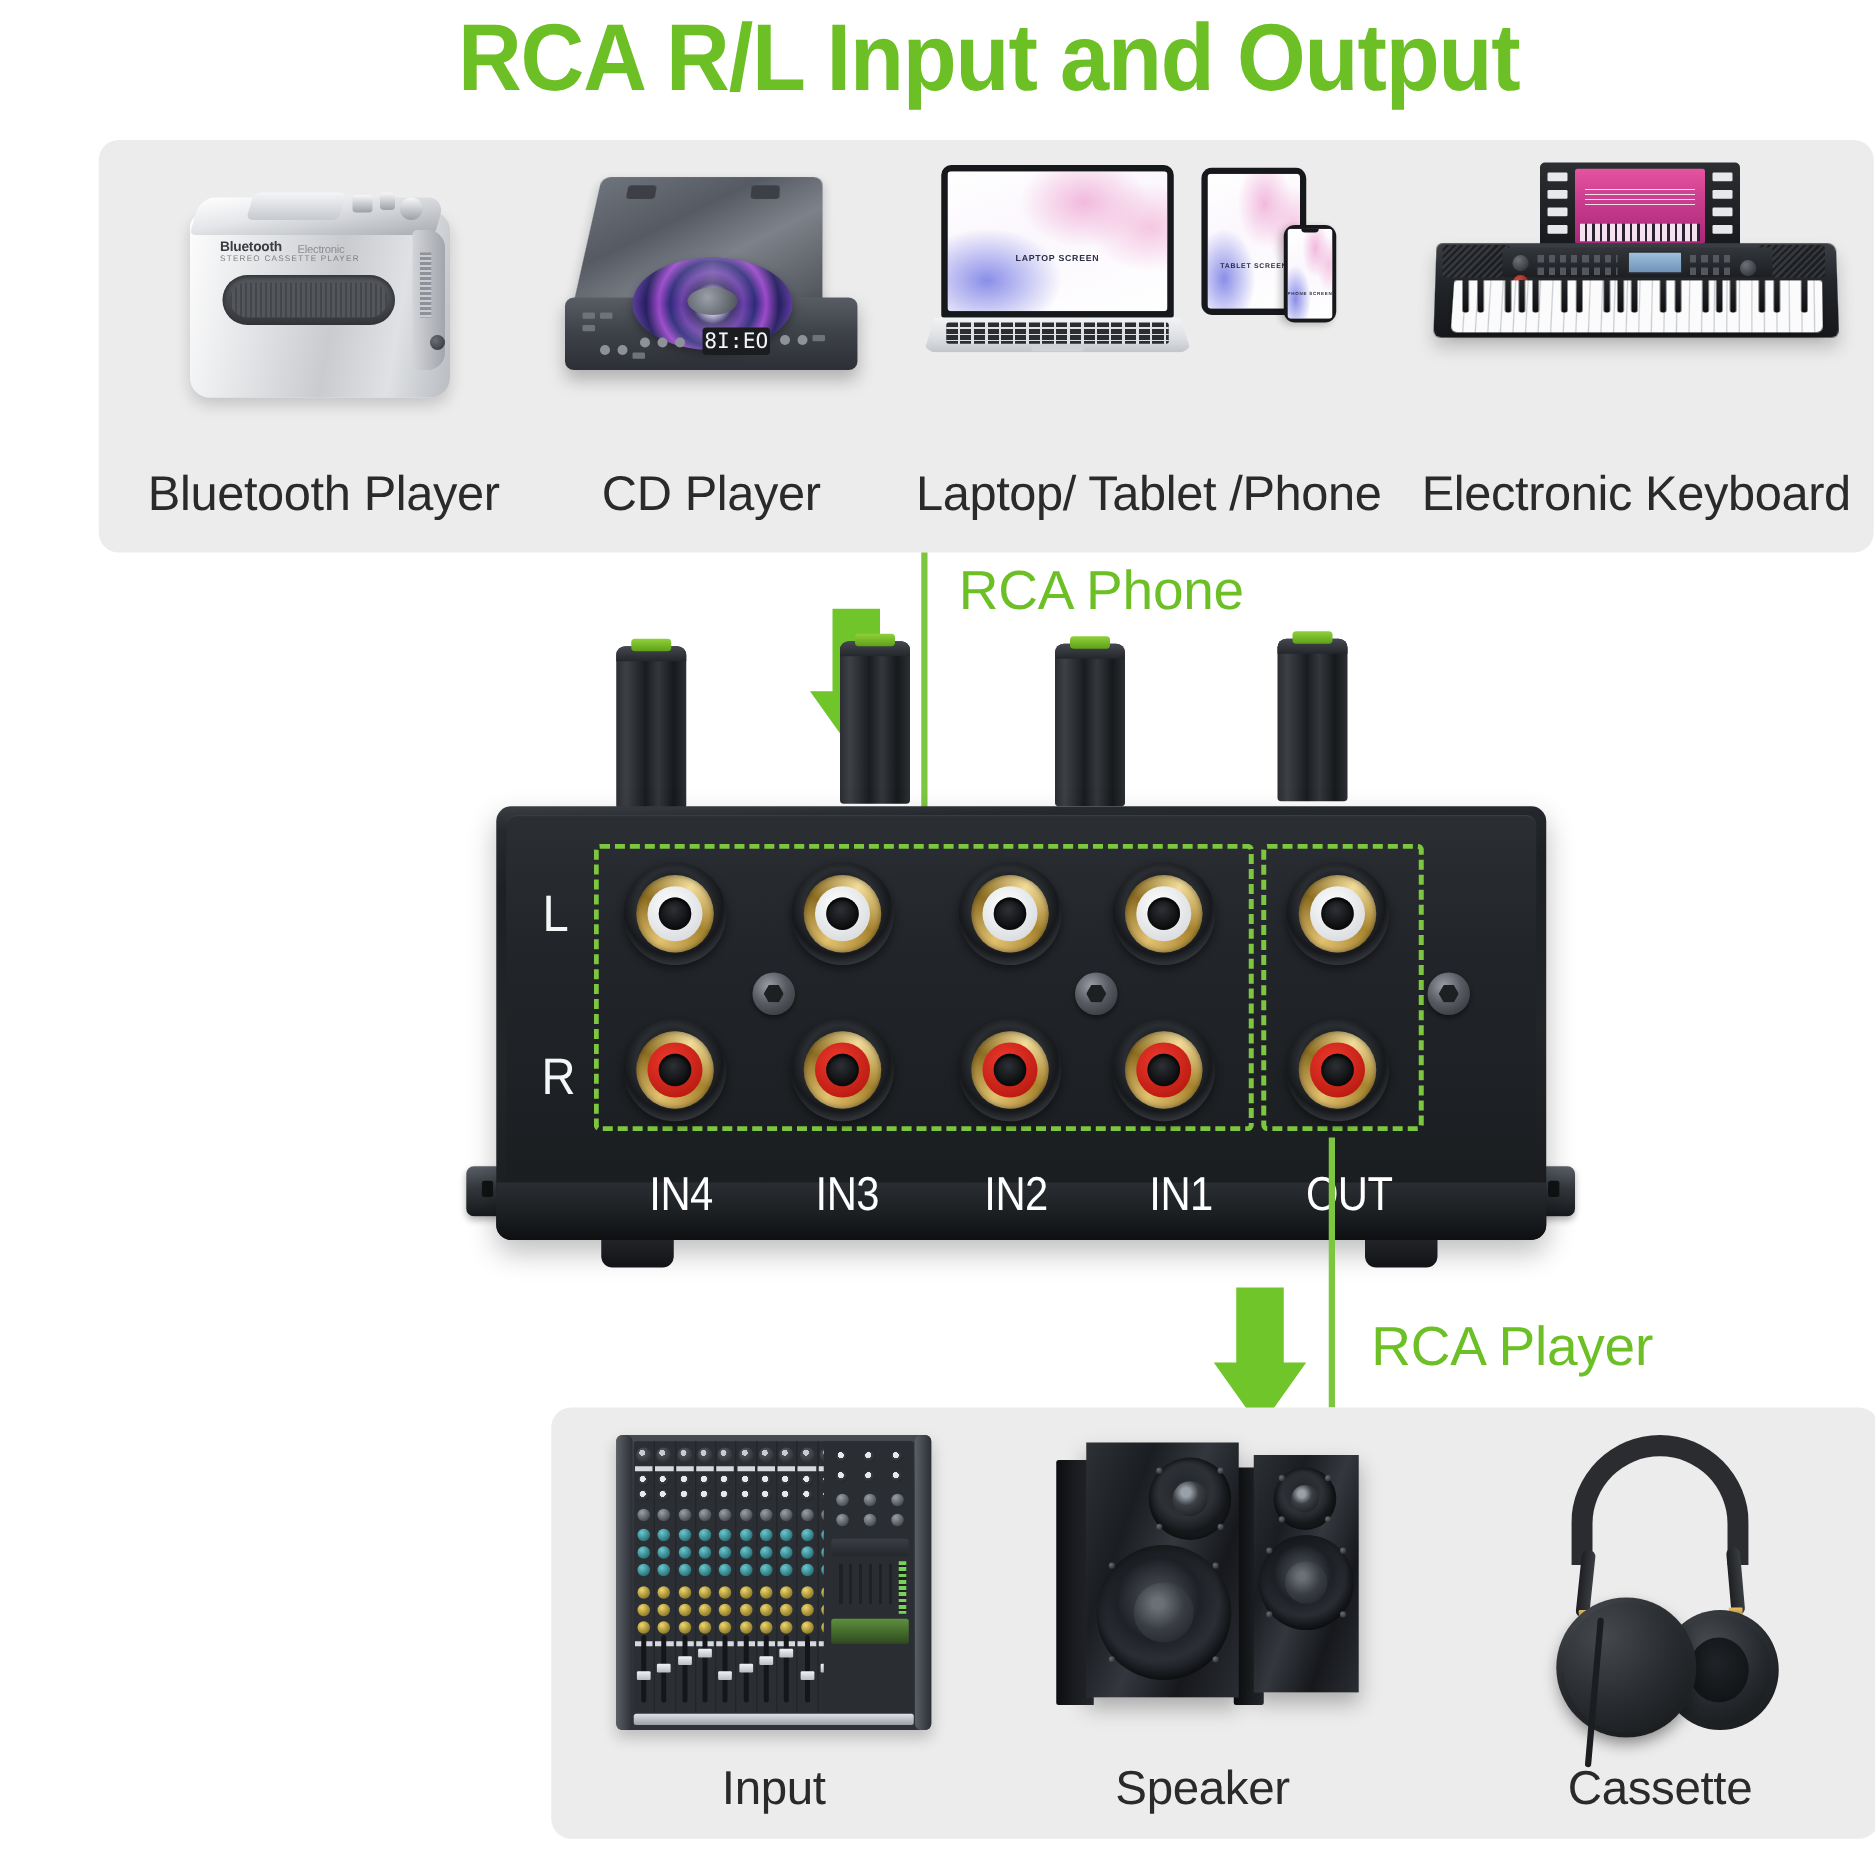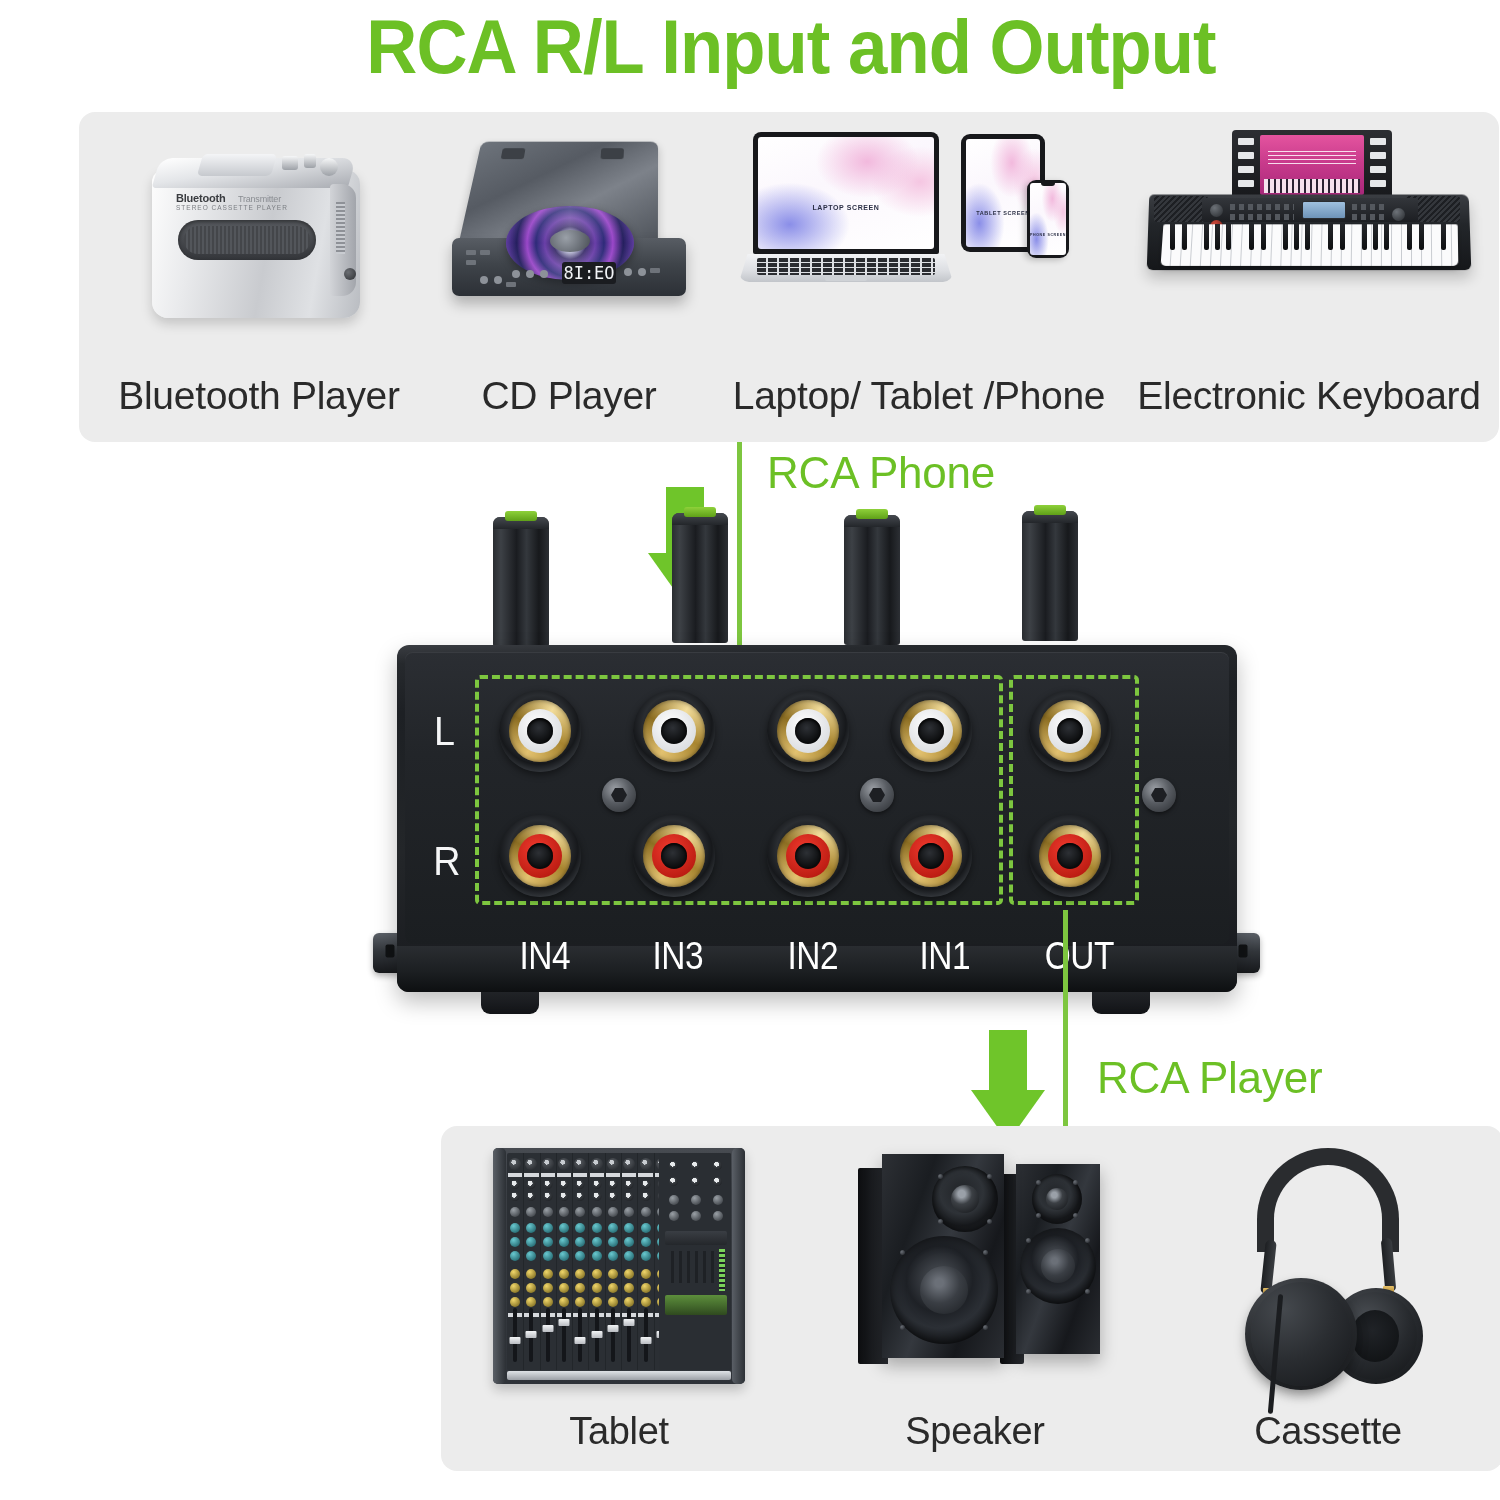--- a/index.html
+++ b/index.html
@@ -366,21 +366,21 @@
     <div class="cell" style="left:0px;width:360px;">
       <div class="cell-art">
         <div class="cass-wrap">
           <div class="cass-body"></div>
           <div class="cass-top"></div>
           <div class="cass-top2"></div>
           <div class="cass-knob" style="left:138px;top:14px;"></div>
           <div class="cass-knob" style="left:160px;top:12px;width:12px;"></div>
           <div class="cass-knob" style="left:176px;top:16px;width:18px;height:18px;border-radius:50%;"></div>
           <div class="cass-txt1">Bluetooth</div>
-          <div class="cass-txt1" style="left:94px;top:52px;font-size:9px;font-weight:normal;color:#8a8d92;">Transmitter</div>
+          <div class="cass-txt1" style="left:94px;top:52px;font-size:9px;font-weight:normal;color:#8a8d92;">Electronic</div>
           <div class="cass-txt2">STEREO  CASSETTE  PLAYER</div>
           <div class="cass-win">
             <div class="cass-hub" style="left:26px;"></div>
             <div class="cass-hub" style="left:92px;"></div>
           </div>
           <div class="cass-side"></div>
           <div class="cass-grill"></div>
           <div class="cass-port"></div>
         </div>
       </div>
@@ -830,24 +830,24 @@
                 <div class="mx-knob mx-k-gray" style="left: 32px; top: 42px; transform: none;"></div>
                 <div class="mx-knob mx-k-gray" style="left: 54px; top: 42px; transform: none;"></div>
                 <div class="mx-knob mx-k-gray" style="left: 10px; top: 58px; transform: none;"></div>
                 <div class="mx-knob mx-k-gray" style="left: 32px; top: 58px; transform: none;"></div>
                 <div class="mx-knob mx-k-gray" style="left: 54px; top: 58px; transform: none;"></div>
               </div>
             </div>
           <div class="mx-bottom"></div>
         </div>
       </div>
-      <div class="cell-label">Tablet</div>
+      <div class="cell-label">Input</div>
     </div>
 
-    <div class="cell" style="left:356px;width:356px;">
+    <div class="cell" style="left:343px;width:356px;">
       <div class="cell-art">
         <div class="sp-wrap">
 
           <div class="sp-side" style="left:150px;top:26px;width:24px;height:190px;border-radius:2px;"></div>
           <div class="sp-front" style="left:166px;top:16px;width:84px;height:190px;">
             <div class="sp-tweeter" style="left:16px;top:10px;width:50px;height:50px;">
               <div class="sp-tw-dome" style="width:22px;height:22px;"></div>
               <div class="sp-screw" style="left:4px;top:6px;"></div>
               <div class="sp-screw" style="right:4px;top:6px;"></div>
               <div class="sp-screw" style="left:4px;bottom:6px;"></div>

